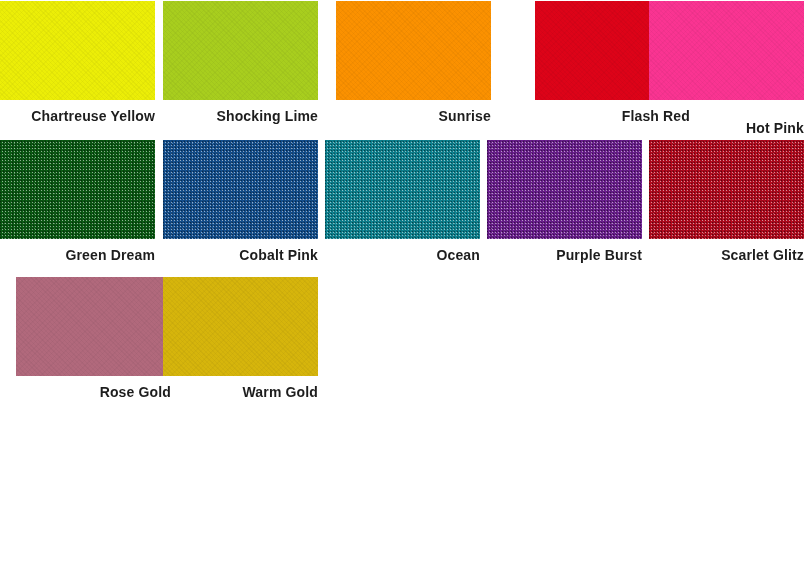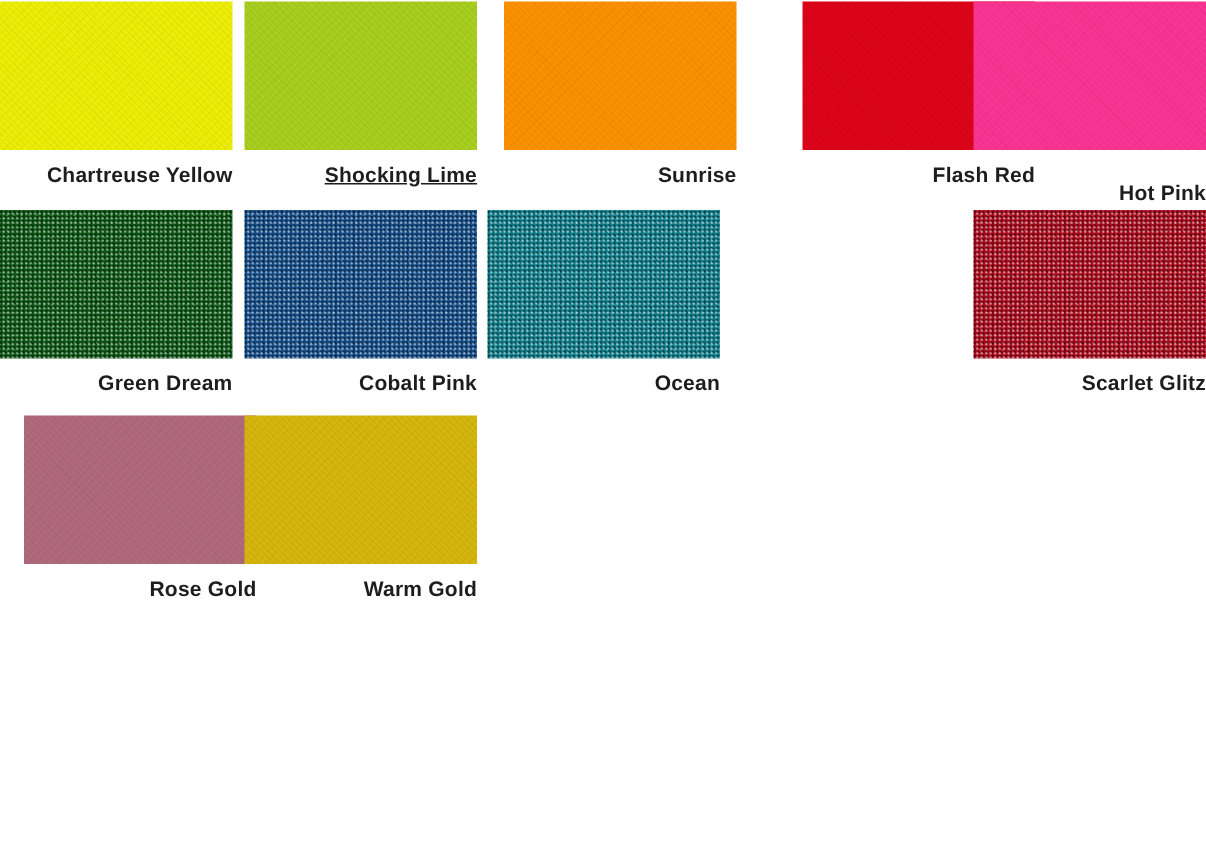--- a/index.html
+++ b/index.html
@@ -92,21 +92,21 @@
     <div class="swatch-cell" style="left: 0px; top: 1px;">
       <div class="swatch-chip" title="Chartreuse Yellow" style="background-color: rgb(236, 238, 7); width: 155px; height: 99px;">
         <span class="tex tex-matte"></span>
       </div>
       <span class="swatch-label" style="width: 155px; color: rgb(29, 29, 29); margin-top: 10px;">Chartreuse Yellow</span>
     </div>
     <div class="swatch-cell" style="left: 163px; top: 1px;">
       <div class="swatch-chip" title="Shocking Lime" style="background-color: rgb(168, 206, 30); width: 155px; height: 99px;">
         <span class="tex tex-matte"></span>
       </div>
-      <span class="swatch-label" style="width: 155px; color: rgb(29, 29, 29); margin-top: 10px; text-decoration: underline;">Shocking Lime</span>
+      <span class="swatch-label" style="width: 155px; color: rgb(29, 29, 29); margin-top: 10px;">Shocking Lime</span>
     </div>
     <div class="swatch-cell" style="left: 336px; top: 1px;">
       <div class="swatch-chip" title="Sunrise" style="background-color: rgb(251, 145, 0); width: 155px; height: 99px;">
         <span class="tex tex-matte"></span>
       </div>
       <span class="swatch-label" style="width: 155px; color: rgb(29, 29, 29); margin-top: 10px;">Sunrise</span>
     </div>
     <div class="swatch-cell" style="left: 487px; top: 1px; padding-left: 48px;">
       <div class="swatch-chip" title="Flash Red" style="background-color: rgb(221, 3, 24); width: 155px; height: 99px;">
         <span class="tex tex-matte"></span>
@@ -133,20 +133,27 @@
       </div>
       <span class="swatch-label" style="width: 155px; color: rgb(29, 29, 29); margin-top: 10px;">Cobalt Pink</span>
     </div>
     <div class="swatch-cell" style="left: 325px; top: 140px;">
       <div class="swatch-chip" title="Ocean" style="background-color: rgb(14, 131, 145); width: 155px; height: 99px;">
         <span class="tex tex-glitter"></span>
         <span class="tex tex-glitter-soft"></span>
       </div>
       <span class="swatch-label" style="width: 155px; color: rgb(29, 29, 29); margin-top: 10px;">Ocean</span>
     </div>
+    <div class="swatch-cell" style="left: 487px; top: 140px;">
+      <div class="swatch-chip" title="Purple Burst" style="background-color: rgb(107, 31, 143); width: 155px; height: 99px;">
+        <span class="tex tex-glitter"></span>
+        <span class="tex tex-glitter-soft"></span>
+      </div>
+      <span class="swatch-label" style="width: 155px; color: rgb(29, 29, 29); margin-top: 10px;">Purple Burst</span>
+    </div>
     <div class="swatch-cell" style="left: 649px; top: 140px;">
       <div class="swatch-chip" title="Scarlet Glitz" style="background-color: rgb(179, 10, 30); width: 155px; height: 99px;">
         <span class="tex tex-glitter"></span>
         <span class="tex tex-glitter-soft"></span>
       </div>
       <span class="swatch-label" style="width: 155px; color: rgb(29, 29, 29); margin-top: 10px;">Scarlet Glitz</span>
     </div>
     <div class="swatch-cell" style="left: 16px; top: 277px;">
       <div class="swatch-chip" title="Rose Gold" style="background-color: rgb(177, 105, 124); width: 155px; height: 99px;">
         <span class="tex tex-matte"></span>

